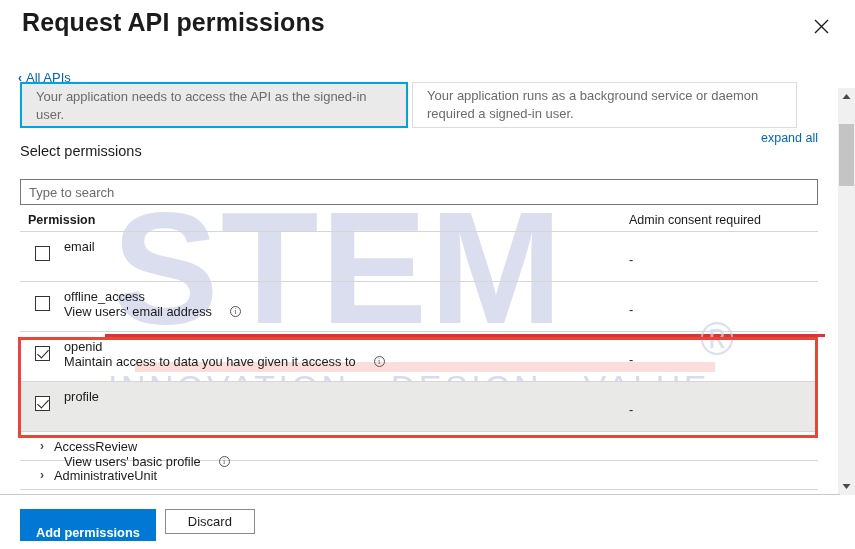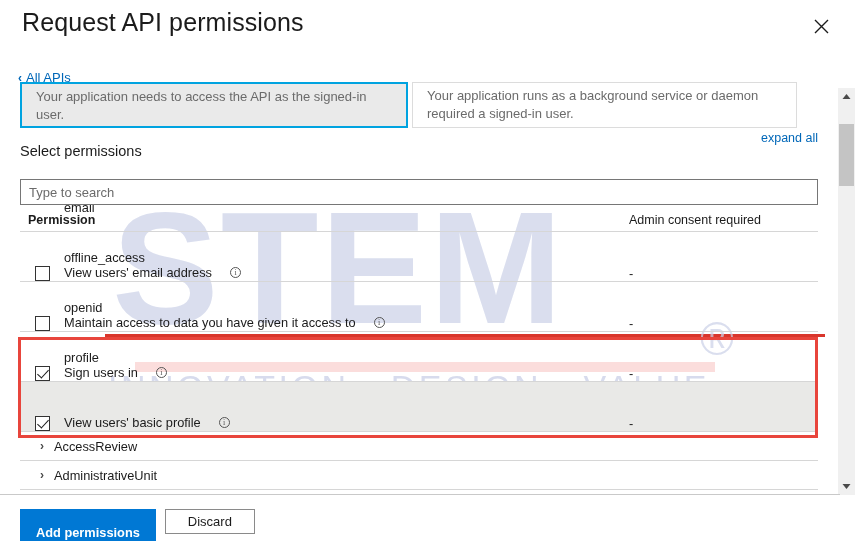--- a/index.html
+++ b/index.html
@@ -31,21 +31,21 @@
   .wm-tag {
     position: absolute; left: 108px; top: 370px;
     font-family: "Liberation Sans", sans-serif;
     font-weight: 400; font-size: 34px; letter-spacing: 3.5px;
     color: #ccd2e8; opacity: .78; white-space: nowrap; line-height: 1;
   }
 
   
   #title {
     position: absolute; left: 22px; top: 8px;
-    font-size: 25px; font-weight: 400; color: #1b1b1b; letter-spacing: .1px;
+    font-size: 25px; font-weight: 700; color: #1b1b1b; letter-spacing: .1px;
   }
   #close-btn {
     position: absolute; right: 20px; top: 12px;
     width: 28px; height: 28px; display: flex;
     align-items: center; justify-content: center;
     cursor: pointer; color: #1b1b1b;
   }
   #close-btn svg { display: block; }
 
   
@@ -92,21 +92,21 @@
   .thead {
     height: 23px; display: flex; align-items: center;
     font-size: 12.5px; font-weight: 700; color: #1b1b1b;
     border-bottom: 1px solid #d6d6d6;
     background: transparent;
   }
   .th-perm { padding-left: 8px; width: 590px; }
   .th-admin { width: 208px; text-align: left; padding-left: 19px; font-weight: 400; }
 
   .row {
-    display: flex; align-items: flex-end;
+    display: flex; align-items: flex-start;
     height: 50px; border-bottom: 1px solid #d6d6d6;
     position: relative;
   }
   .row.alt { background: #e9e9e7; }
   .row.plain { background: transparent; }
   .row .cb-wrap { width: 44px; padding-top: 14px; display: flex; justify-content: center; }
   .cbx {
     width: 15px; height: 15px; border: 1px solid #333;
     background: #fff; position: relative; cursor: pointer; flex: none;
   }

